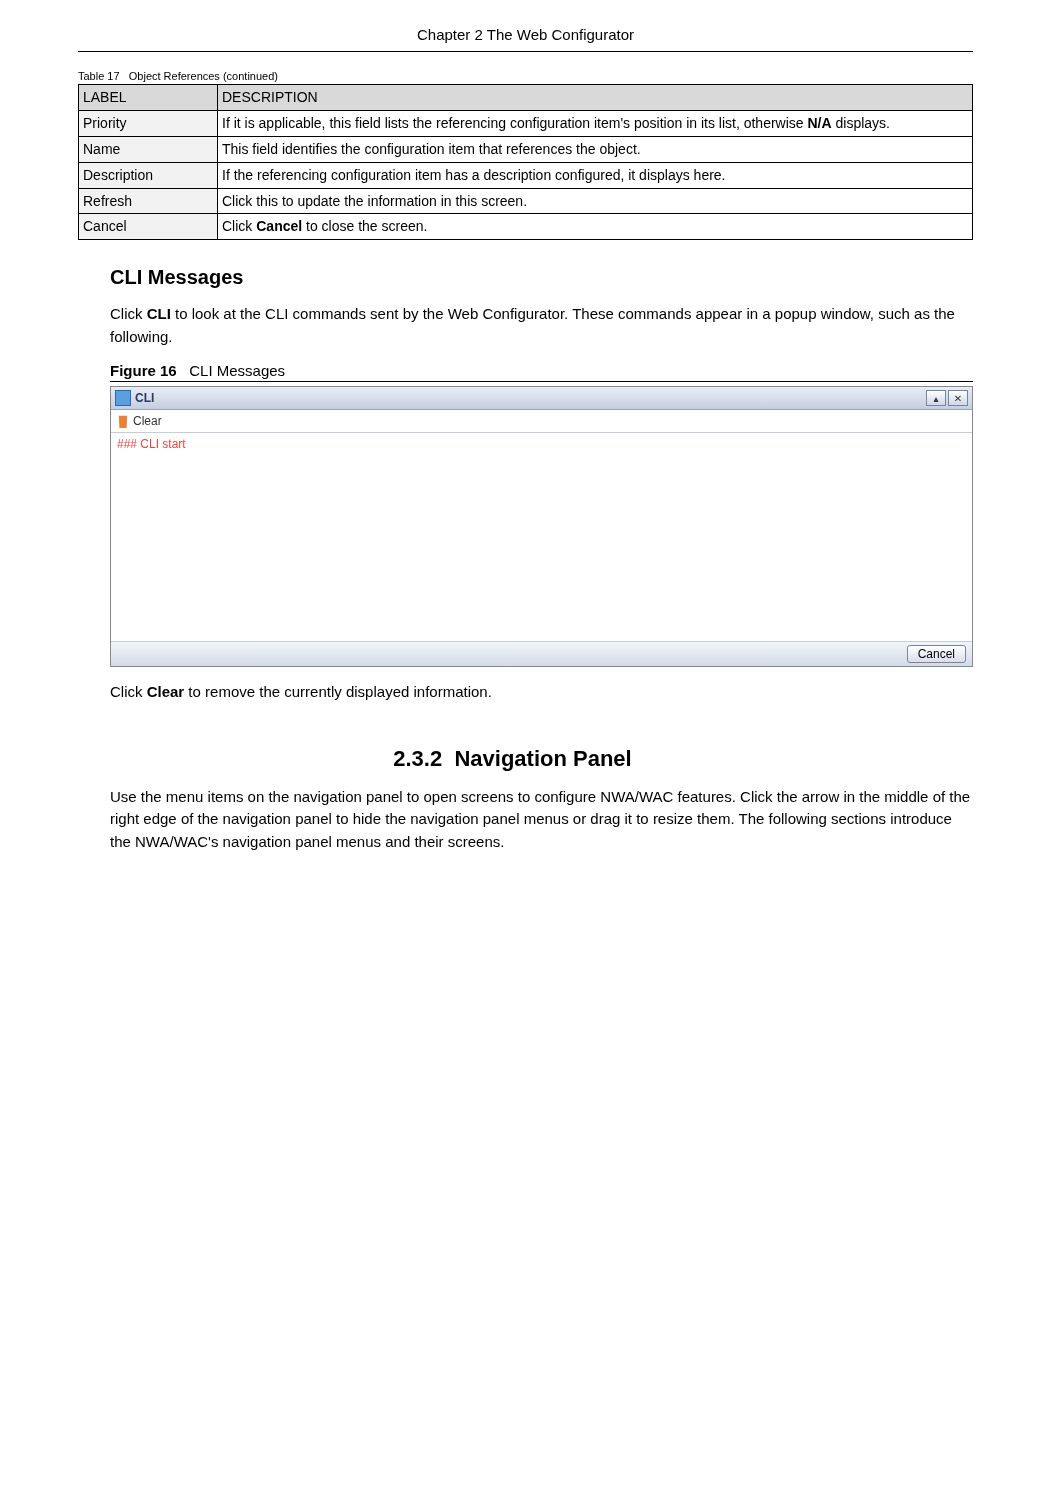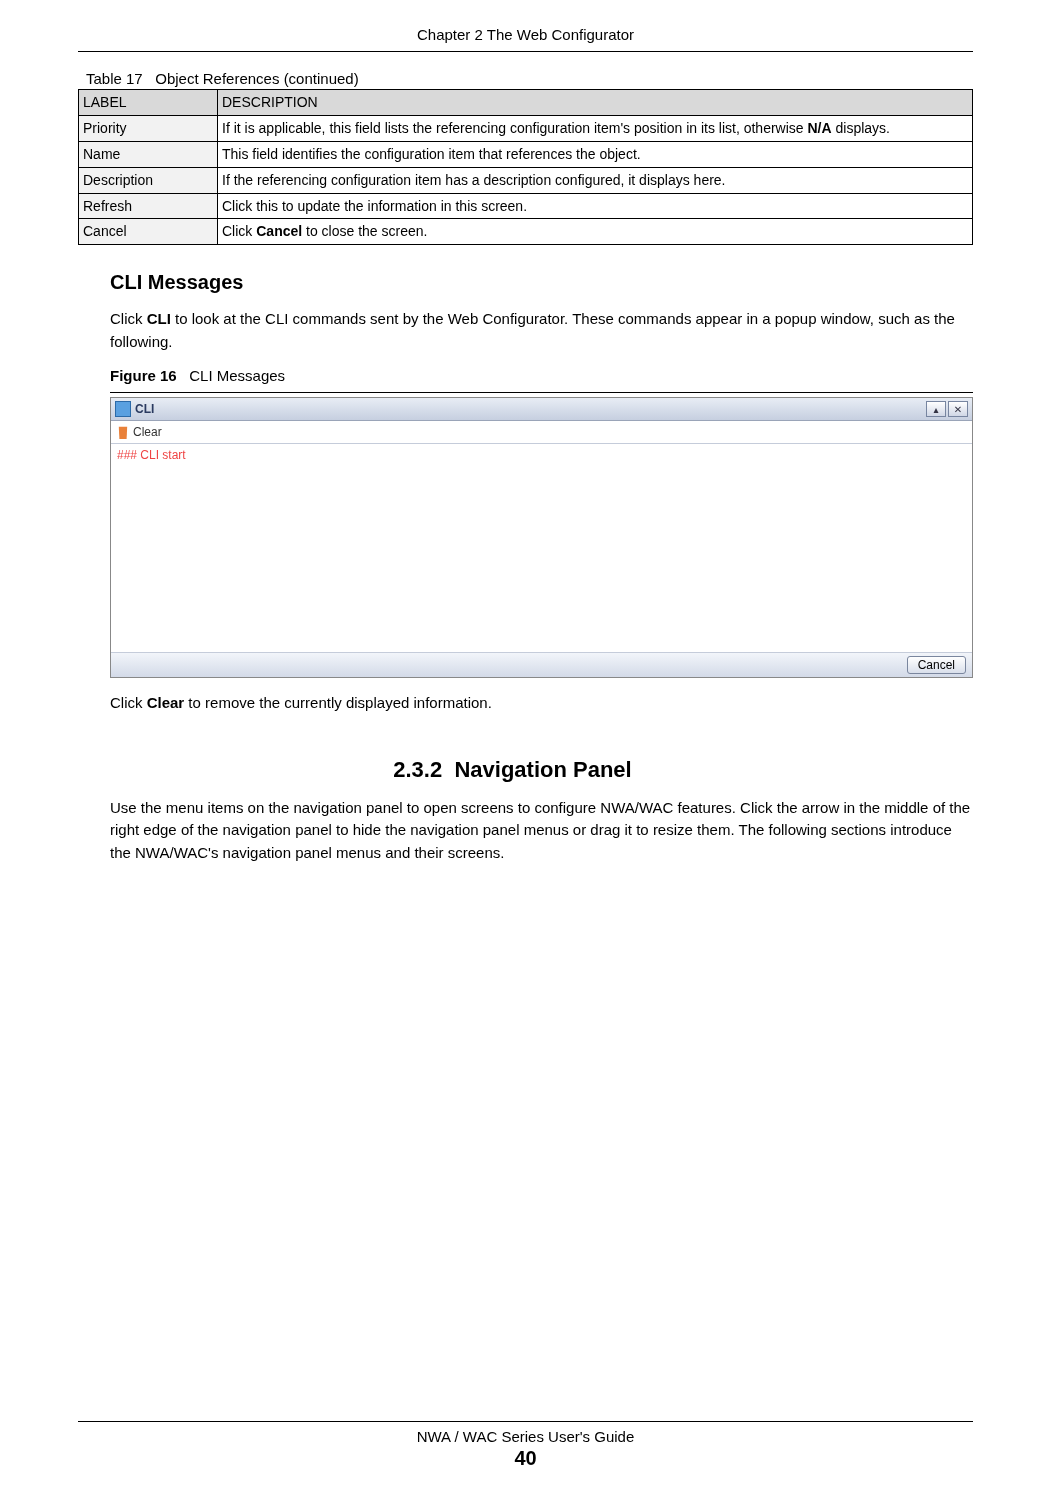--- a/index.html
+++ b/index.html
@@ -27,22 +27,22 @@
   .hr {
     margin: 8px 78px 0 78px;
     border: none;
     border-top: 1px solid #000;
   }
   .content {
     margin: 0 78px;
     padding-top: 18px;
   }
   .table-caption {
-    font-size: 15px;
-    margin: 0 0 2px 8px;
+    font-size: 11px;
+    margin: 0 0 2px 0;
   }
   table.obj {
     width: 100%;
     border-collapse: collapse;
     font-size: 14px;
   }
   table.obj th, table.obj td {
     border: 1px solid #000;
     padding: 3px 4px;
     text-align: left;
@@ -65,21 +65,21 @@
     font-size: 20px;
     margin: 26px 0 14px 0;
   }
   p.body {
     margin: 0 0 14px 0;
     line-height: 1.5;
   }
   .fig-caption {
     font-size: 15px;
     border-bottom: 1px solid #000;
-    padding-bottom: 8px;
+    padding-bottom: 2px;
     margin: 0;
   }
   
   .cli-window {
     border: 1px solid #888;
     margin-top: 4px;
     background: #cfd6e4;
     font-family: Arial, Helvetica, sans-serif;
     font-size: 12px;
   }
@@ -288,18 +288,13 @@
 
       <h2 class="sec">
         <span>2.3.2</span>&nbsp;&nbsp;<span>Navigation Panel</span>
       </h2>
 
       <p class="body">Use the menu items on the navigation panel to open screens to configure NWA/WAC features. Click the arrow in the middle of the right edge of the navigation panel to hide the navigation panel menus or drag it to resize them. The following sections introduce the NWA/WAC's navigation panel menus and their screens.</p>
     </div>
 
   </div>
 
-  <div class="footer">
-    <hr class="footer-line">
-    <p class="footer-title">NWA / WAC Series User's Guide</p>
-    <p class="footer-page">40</p>
-  </div>
 </div>
 
 </body></html>

